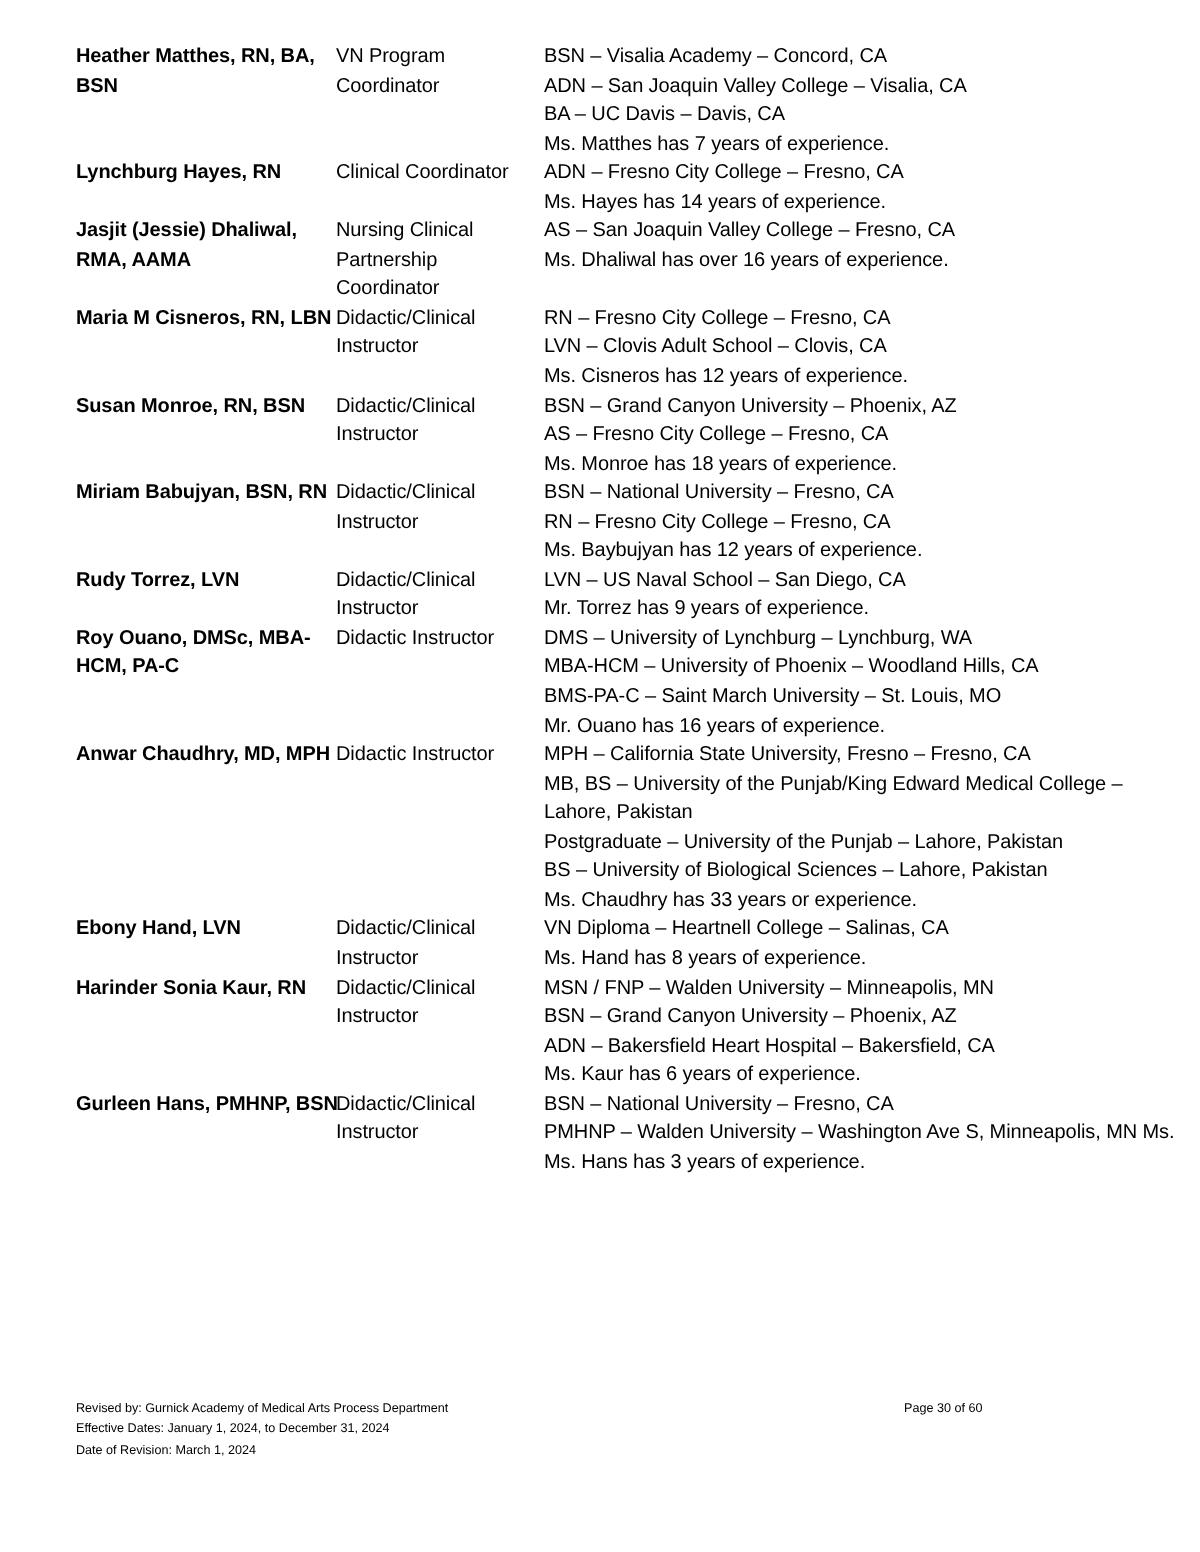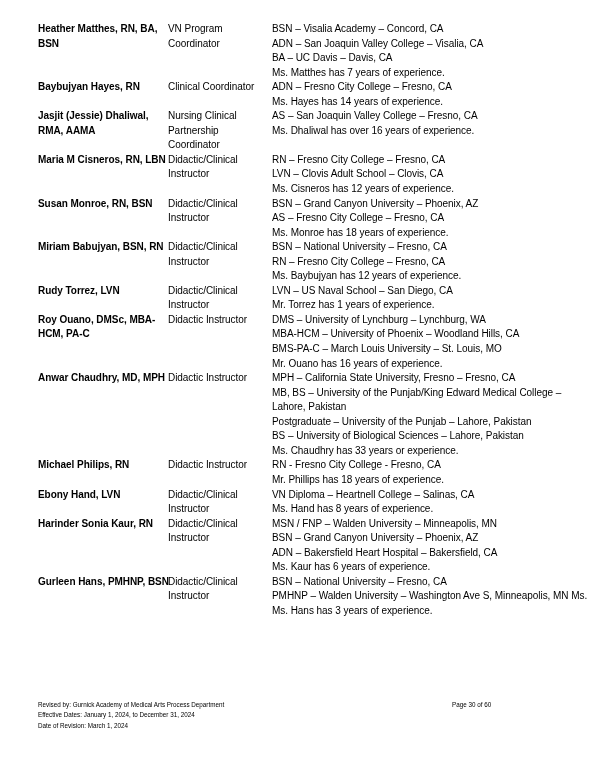--- a/index.html
+++ b/index.html
@@ -91,21 +91,21 @@
           </td>
           <td class="col-cred">
             <span class="cell-line">BSN – Visalia Academy – Concord, CA</span>
             <span class="cell-line">ADN – San Joaquin Valley College – Visalia, CA</span>
             <span class="cell-line">BA – UC Davis – Davis, CA</span>
             <span class="cell-line">Ms. Matthes has 7 years of experience.</span>
           </td>
         </tr>
         <tr>
           <td class="col-name">
-            <span class="cell-line">Baybujyan Hayes, RN</span>
+            <span class="cell-line">Lynchburg Hayes, RN</span>
           </td>
           <td class="col-title">
             <span class="cell-line">Clinical Coordinator</span>
           </td>
           <td class="col-cred">
             <span class="cell-line">ADN – Fresno City College – Fresno, CA</span>
             <span class="cell-line">Ms. Hayes has 14 years of experience.</span>
           </td>
         </tr>
         <tr>
@@ -168,64 +168,52 @@
         <tr>
           <td class="col-name">
             <span class="cell-line">Rudy Torrez, LVN</span>
           </td>
           <td class="col-title">
             <span class="cell-line">Didactic/Clinical</span>
             <span class="cell-line">Instructor</span>
           </td>
           <td class="col-cred">
             <span class="cell-line">LVN – US Naval School – San Diego, CA</span>
-            <span class="cell-line">Mr. Torrez has 1 years of experience.</span>
+            <span class="cell-line">Mr. Torrez has 9 years of experience.</span>
           </td>
         </tr>
         <tr>
           <td class="col-name">
             <span class="cell-line">Roy Ouano, DMSc, MBA-</span>
             <span class="cell-line">HCM, PA-C</span>
           </td>
           <td class="col-title">
             <span class="cell-line">Didactic Instructor</span>
           </td>
           <td class="col-cred">
             <span class="cell-line">DMS – University of Lynchburg – Lynchburg, WA</span>
             <span class="cell-line">MBA-HCM – University of Phoenix – Woodland Hills, CA</span>
-            <span class="cell-line">BMS-PA-C – March Louis University – St. Louis, MO</span>
+            <span class="cell-line">BMS-PA-C – Saint March University – St. Louis, MO</span>
             <span class="cell-line">Mr. Ouano has 16 years of experience.</span>
           </td>
         </tr>
         <tr>
           <td class="col-name">
             <span class="cell-line">Anwar Chaudhry, MD, MPH</span>
           </td>
           <td class="col-title">
             <span class="cell-line">Didactic Instructor</span>
           </td>
           <td class="col-cred">
             <span class="cell-line">MPH – California State University, Fresno – Fresno, CA</span>
             <span class="cell-line">MB, BS – University of the Punjab/King Edward Medical College –</span>
             <span class="cell-line">Lahore, Pakistan</span>
             <span class="cell-line">Postgraduate – University of the Punjab – Lahore, Pakistan</span>
             <span class="cell-line">BS – University of Biological Sciences – Lahore, Pakistan</span>
             <span class="cell-line">Ms. Chaudhry has 33 years or experience.</span>
-          </td>
-        </tr>
-        <tr>
-          <td class="col-name">
-            <span class="cell-line">Michael Philips, RN</span>
-          </td>
-          <td class="col-title">
-            <span class="cell-line">Didactic Instructor</span>
-          </td>
-          <td class="col-cred">
-            <span class="cell-line">RN - Fresno City College - Fresno, CA</span>
-            <span class="cell-line">Mr. Phillips has 18 years of experience.</span>
           </td>
         </tr>
         <tr>
           <td class="col-name">
             <span class="cell-line">Ebony Hand, LVN</span>
           </td>
           <td class="col-title">
             <span class="cell-line">Didactic/Clinical</span>
             <span class="cell-line">Instructor</span>
           </td>

